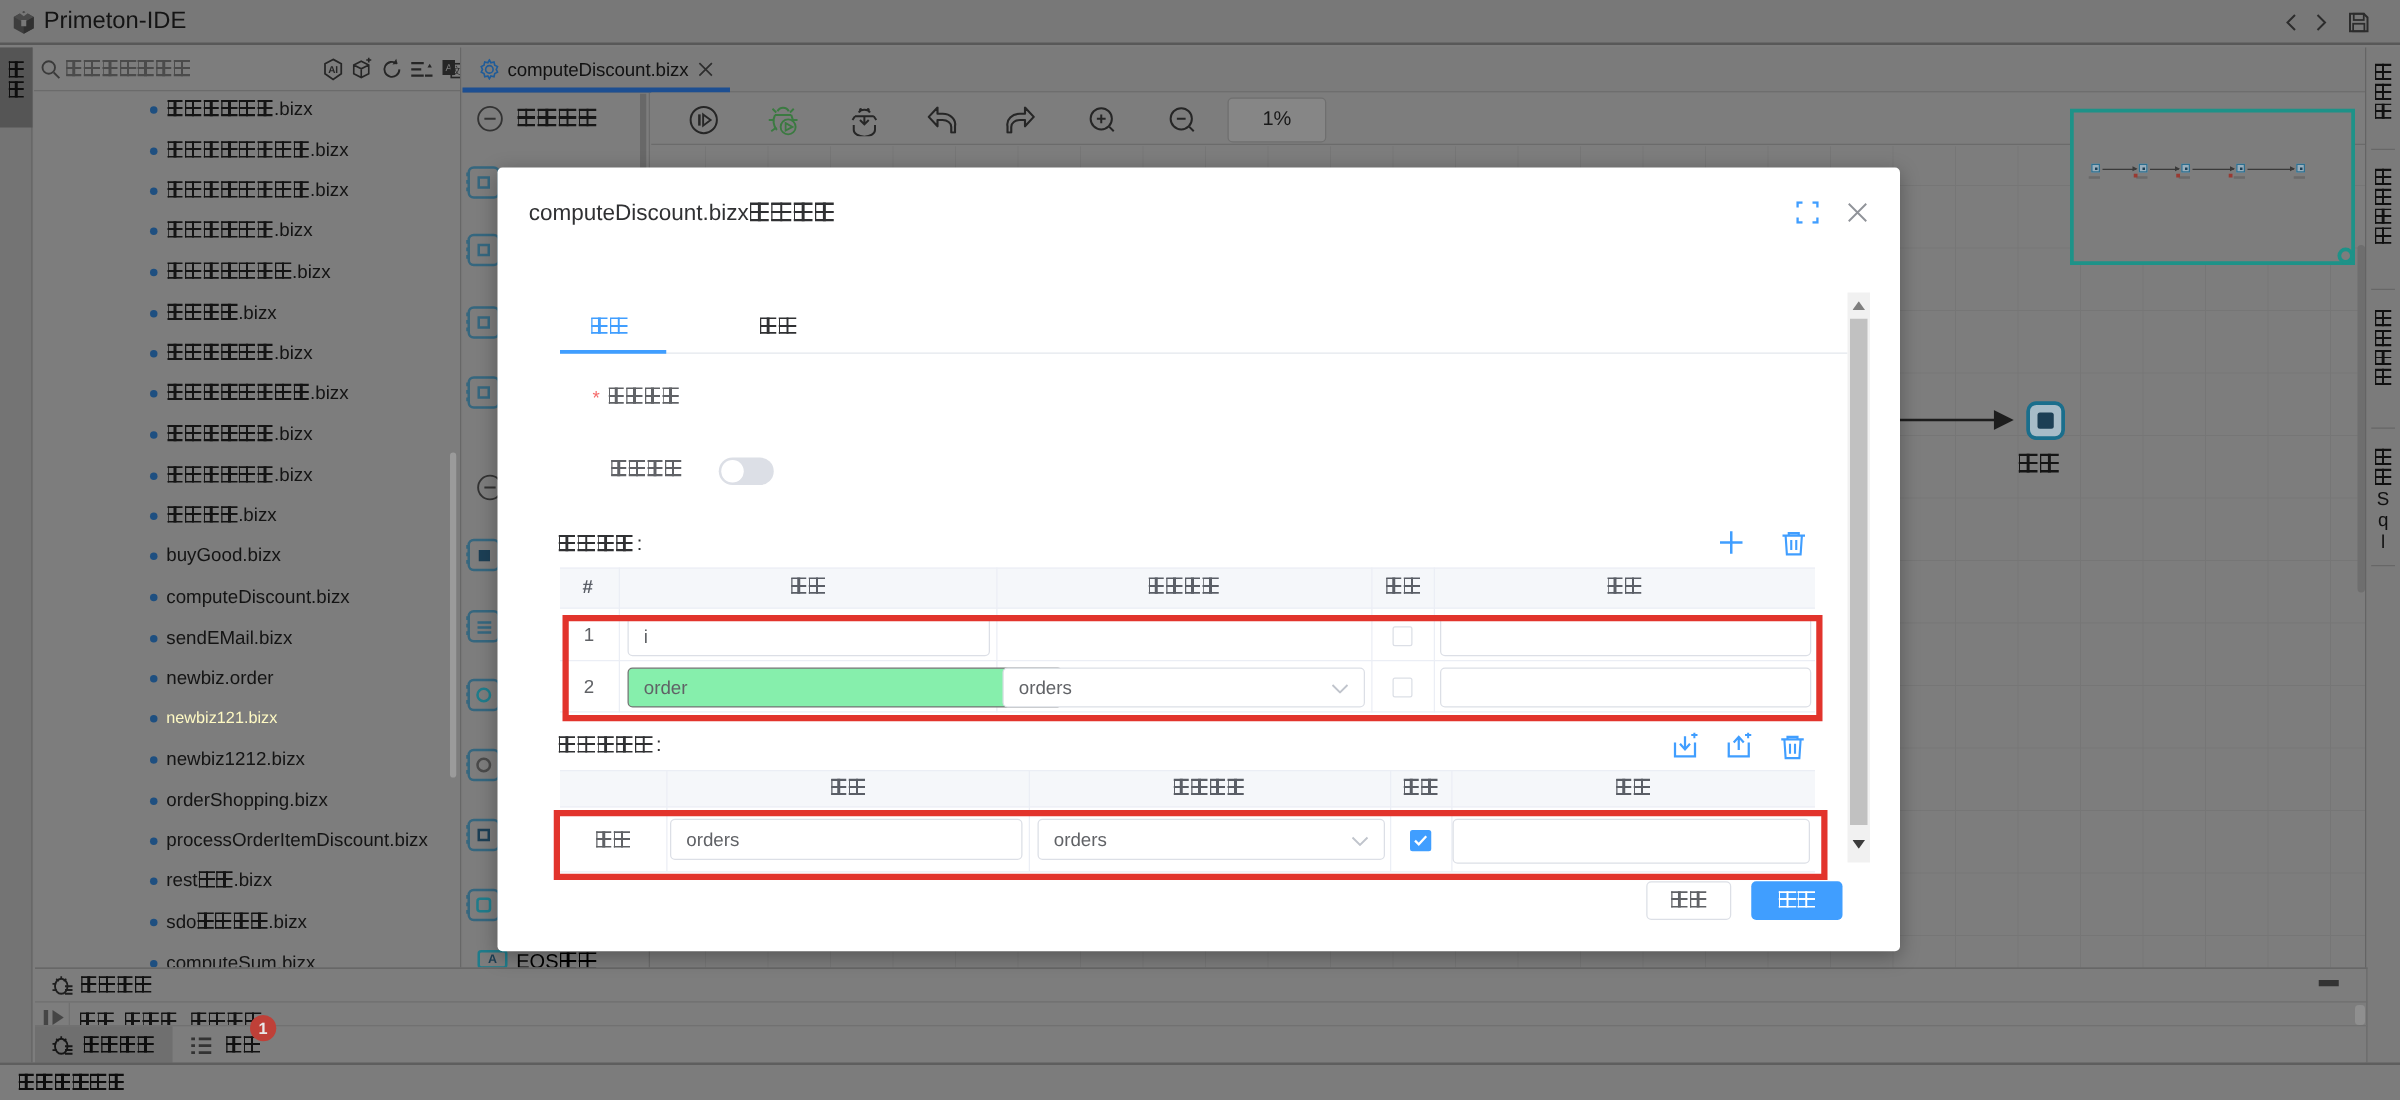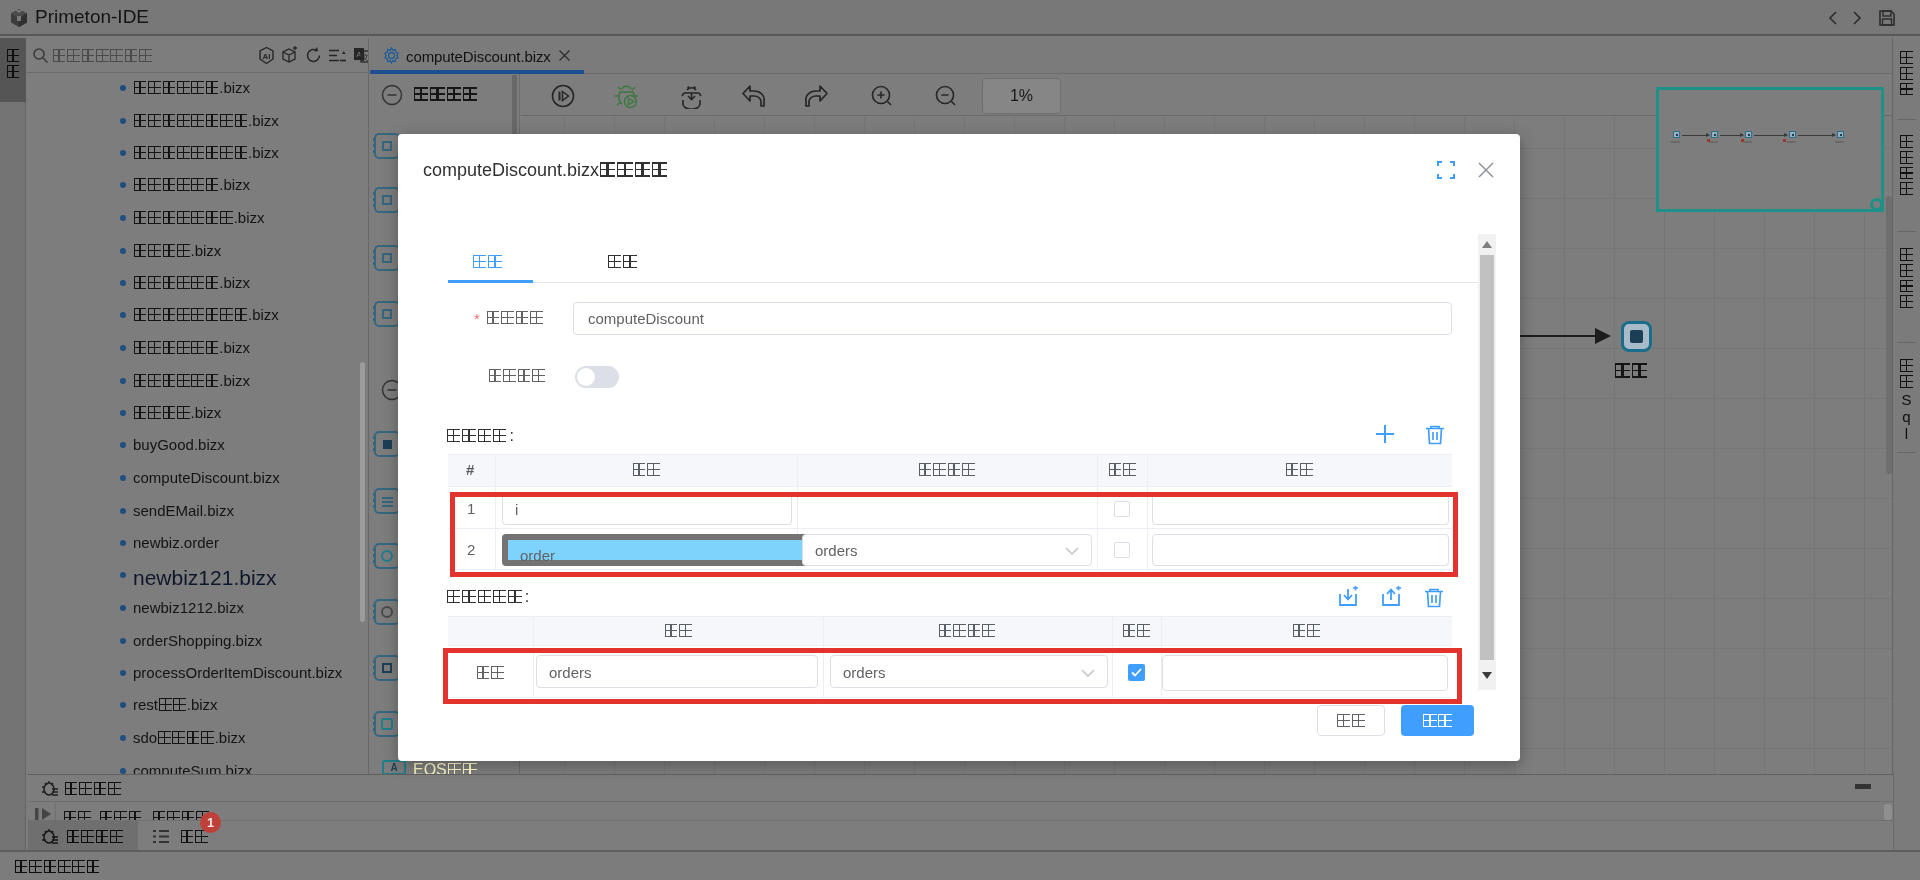--- a/index.html
+++ b/index.html
@@ -102,21 +102,21 @@
 <div class="abs" style="left:106px;top:366px;font-size:15px;color:#141414;white-space:nowrap"><i class="cj"></i><i class="cj"></i><i class="cj"></i><i class="cj"></i>.bizx</div>
 <div class="abs" style="left:93px;top:404px;width:6px;height:6px;border-radius:50%;background:#1e4f80"></div>
 <div class="abs" style="left:106px;top:398px;font-size:15px;color:#141414;white-space:nowrap">buyGood.bizx</div>
 <div class="abs" style="left:93px;top:437px;width:6px;height:6px;border-radius:50%;background:#1e4f80"></div>
 <div class="abs" style="left:106px;top:431px;font-size:15px;color:#141414;white-space:nowrap">computeDiscount.bizx</div>
 <div class="abs" style="left:93px;top:470px;width:6px;height:6px;border-radius:50%;background:#1e4f80"></div>
 <div class="abs" style="left:106px;top:464px;font-size:15px;color:#141414;white-space:nowrap">sendEMail.bizx</div>
 <div class="abs" style="left:93px;top:502px;width:6px;height:6px;border-radius:50%;background:#1e4f80"></div>
 <div class="abs" style="left:106px;top:496px;font-size:15px;color:#141414;white-space:nowrap">newbiz.order</div>
 <div class="abs" style="left:93px;top:534px;width:6px;height:6px;border-radius:50%;background:#1e4f80"></div>
-<div class="abs" style="left:106px;top:528px;font-size:21px;color:#0f172a;white-space:nowrap">newbiz121.bizx</div>
+<div class="abs" style="left:106px;top:528px;font-size:13px;color:#fef9c3;white-space:nowrap">newbiz121.bizx</div>
 <div class="abs" style="left:93px;top:567px;width:6px;height:6px;border-radius:50%;background:#1e4f80"></div>
 <div class="abs" style="left:106px;top:561px;font-size:15px;color:#141414;white-space:nowrap">newbiz1212.bizx</div>
 <div class="abs" style="left:93px;top:600px;width:6px;height:6px;border-radius:50%;background:#1e4f80"></div>
 <div class="abs" style="left:106px;top:594px;font-size:15px;color:#141414;white-space:nowrap">orderShopping.bizx</div>
 <div class="abs" style="left:93px;top:632px;width:6px;height:6px;border-radius:50%;background:#1e4f80"></div>
 <div class="abs" style="left:106px;top:626px;font-size:15px;color:#141414;white-space:nowrap">processOrderItemDiscount.bizx</div>
 <div class="abs" style="left:93px;top:664px;width:6px;height:6px;border-radius:50%;background:#1e4f80"></div>
 <div class="abs" style="left:106px;top:658px;font-size:15px;color:#141414;white-space:nowrap">rest<i class="cj"></i><i class="cj"></i>.bizx</div>
 <div class="abs" style="left:93px;top:697px;width:6px;height:6px;border-radius:50%;background:#1e4f80"></div>
 <div class="abs" style="left:106px;top:691px;font-size:15px;color:#141414;white-space:nowrap">sdo<i class="cj"></i><i class="cj"></i><i class="cj"></i><i class="cj"></i>.bizx</div>
@@ -193,21 +193,21 @@
       <div class="abs" style="left:6px;top:6px;width:10px;height:10px;border:2px solid #1c3f55"></div>
     </div>
 <div class="abs" style="left:4px;top:637px;width:26px;height:26px;border:2px solid #35677f;border-radius:5px">
       <div class="abs" style="left:-3px;top:3px;width:3px;height:3px;background:#35677f"></div>
       <div class="abs" style="left:-3px;top:9px;width:3px;height:3px;background:#35677f"></div>
       <div class="abs" style="left:-3px;top:15px;width:3px;height:3px;background:#35677f"></div>
       <div class="abs" style="left:5px;top:5px;width:12px;height:12px;border:2px solid #1f7d8c;border-radius:3px"></div>
     </div>
 
 <div class="abs" style="left:12px;top:686px;width:24px;height:15px;border:2px solid #1f7d8c;border-radius:3px;font-size:10px;font-weight:bold;color:#1c3f55;text-align:center;line-height:12px">A</div>
-<div class="abs" style="left:43px;top:687px;font-size:16px;color:#fef9c3;white-space:nowrap">EOS<i class="cj"></i><i class="cj"></i></div>
+<div class="abs" style="left:43px;top:687px;font-size:16px;color:#000000;white-space:nowrap">EOS<i class="cj"></i><i class="cj"></i></div>
 
   <div class="abs" style="left:142px;top:1px;width:5px;height:355px;background:#686868"></div>
 </div>
 
 <div class="abs" id="tabbar" style="left:370px;top:38px;width:1522px;height:36px;background:#7b7b7b;border-bottom:1px solid #6b6b6b">
   <div class="abs" style="left:0;top:32px;width:214px;height:4px;background:#1d4f92"></div>
   <svg class="abs" style="left:13px;top:9px" width="17" height="17" viewBox="0 0 17 17">
       <path d="M8.5 1 l1.2 2.2 2.5-.6 .6 2.5 2.2 1.2 -1 2.2 1 2.2 -2.2 1.2 -.6 2.5 -2.5-.6 -1.2 2.2 -1.2-2.2 -2.5.6 -.6-2.5 -2.2-1.2 1-2.2 -1-2.2 2.2-1.2 .6-2.5 2.5.6 Z" fill="none" stroke="#1f5c99" stroke-width="1.3"></path>
       <circle cx="8.5" cy="8.5" r="3" fill="none" stroke="#1f5c99" stroke-width="1.3"></circle>
     </svg>
@@ -381,23 +381,20 @@
       <path d="M1 1 L15 15 M15 1 L1 15" stroke="#909399" stroke-width="1.5"></path>
     </svg>
 
   <div class="abs" style="left:74px;top:119px;font-size:16px;color:#409EFF"><i class="cj"></i><i class="cj"></i></div>
   <div class="abs" style="left:209px;top:119px;font-size:16px;color:#303133"><i class="cj"></i><i class="cj"></i></div>
   <div class="abs" style="left:50px;top:148px;width:1030px;height:1px;background:#e4e7ed"></div>
   <div class="abs" style="left:50px;top:146px;width:85px;height:3px;background:#409EFF"></div>
 
   <div class="abs" style="left:76px;top:176px;font-size:15px;color:#F56C6C">*</div>
   <div class="abs" style="left:88px;top:175px;font-size:15px;color:#606266"><i class="cj"></i><i class="cj"></i><i class="cj"></i><i class="cj"></i></div>
-  <div class="abs" style="left:175px;top:168px;width:879px;height:33px;border:1px solid #dcdfe6;border-radius:4px">
-    <div class="abs" style="left:14px;top:7px;font-size:15px;color:#606266">computeDiscount</div>
-  </div>
 
   <div class="abs" style="left:90px;top:233px;font-size:15px;color:#606266"><i class="cj"></i><i class="cj"></i><i class="cj"></i><i class="cj"></i></div>
   <div class="abs" style="left:177px;top:232px;width:44px;height:22px;background:#dcdfe6;border-radius:11px">
     <div class="abs" style="left:2px;top:2px;width:18px;height:18px;background:#fff;border-radius:50%"></div>
   </div>
 
   <div class="abs" style="left:48px;top:293px;font-size:16px;color:#303133"><i class="cj"></i><i class="cj"></i><i class="cj"></i><i class="cj"></i><span style="margin-left:2px">:</span></div>
   <svg class="abs" style="left:976px;top:289px" width="22" height="22" viewBox="0 0 22 22">
       <path d="M11 2 V20 M2 11 H20" stroke="#409EFF" stroke-width="2"></path>
     </svg>
@@ -416,21 +413,21 @@
 <div class="abs" style="left:749px;top:320px;width:1px;height:116px;background:#ebeef5"></div>
 <div class="abs" style="left:50px;top:394px;width:1004px;height:1px;background:#ebeef5"></div>
 <div class="abs" style="left:50px;top:435px;width:1004px;height:1px;background:#ebeef5"></div>
 <div class="abs" style="left:69px;top:366px;font-size:15px;color:#606266">1</div>
 <div class="abs" style="left:104px;top:359px;width:290px;height:32px;border:1px solid #dcdfe6;border-radius:4px;background:#fff">
       <div class="abs" style="left:12px;top:7px;font-size:15px;color:#606266">i</div>
     </div>
 <div class="abs" style="left:716px;top:367px;width:16px;height:16px;border:1px solid #dcdfe6;border-radius:2px;background:#fff"></div>
 <div class="abs" style="left:754px;top:359px;width:297px;height:32px;border:1px solid #dcdfe6;border-radius:4px;background:#fff"></div>
 <div class="abs" style="left:69px;top:407px;font-size:15px;color:#606266">2</div>
-<div class="abs" style="left:104px;top:400px;width:348px;height:32px;border:6px solid #737373;border-radius:4px;background:#7dd3fc">
+<div class="abs" style="left:104px;top:400px;width:348px;height:32px;border:1px solid #737373;border-radius:4px;background:#86efac">
       <div class="abs" style="left:12px;top:7px;font-size:15px;color:#606266">order</div>
     </div>
 <div class="abs" style="left:404px;top:400px;width:290px;height:32px;border:1px solid #dcdfe6;border-radius:4px;background:#fff">
       <div class="abs" style="left:12px;top:7px;font-size:15px;color:#606266">orders</div>
       <svg class="abs" style="left:262px;top:12px" width="14" height="8" viewBox="0 0 14 8">
         <path d="M1 1 L7 7 L13 1" fill="none" stroke="#c0c4cc" stroke-width="1.5"></path>
       </svg>
     </div>
 <div class="abs" style="left:716px;top:408px;width:16px;height:16px;border:1px solid #dcdfe6;border-radius:2px;background:#fff"></div>
 <div class="abs" style="left:754px;top:400px;width:297px;height:32px;border:1px solid #dcdfe6;border-radius:4px;background:#fff"></div>

